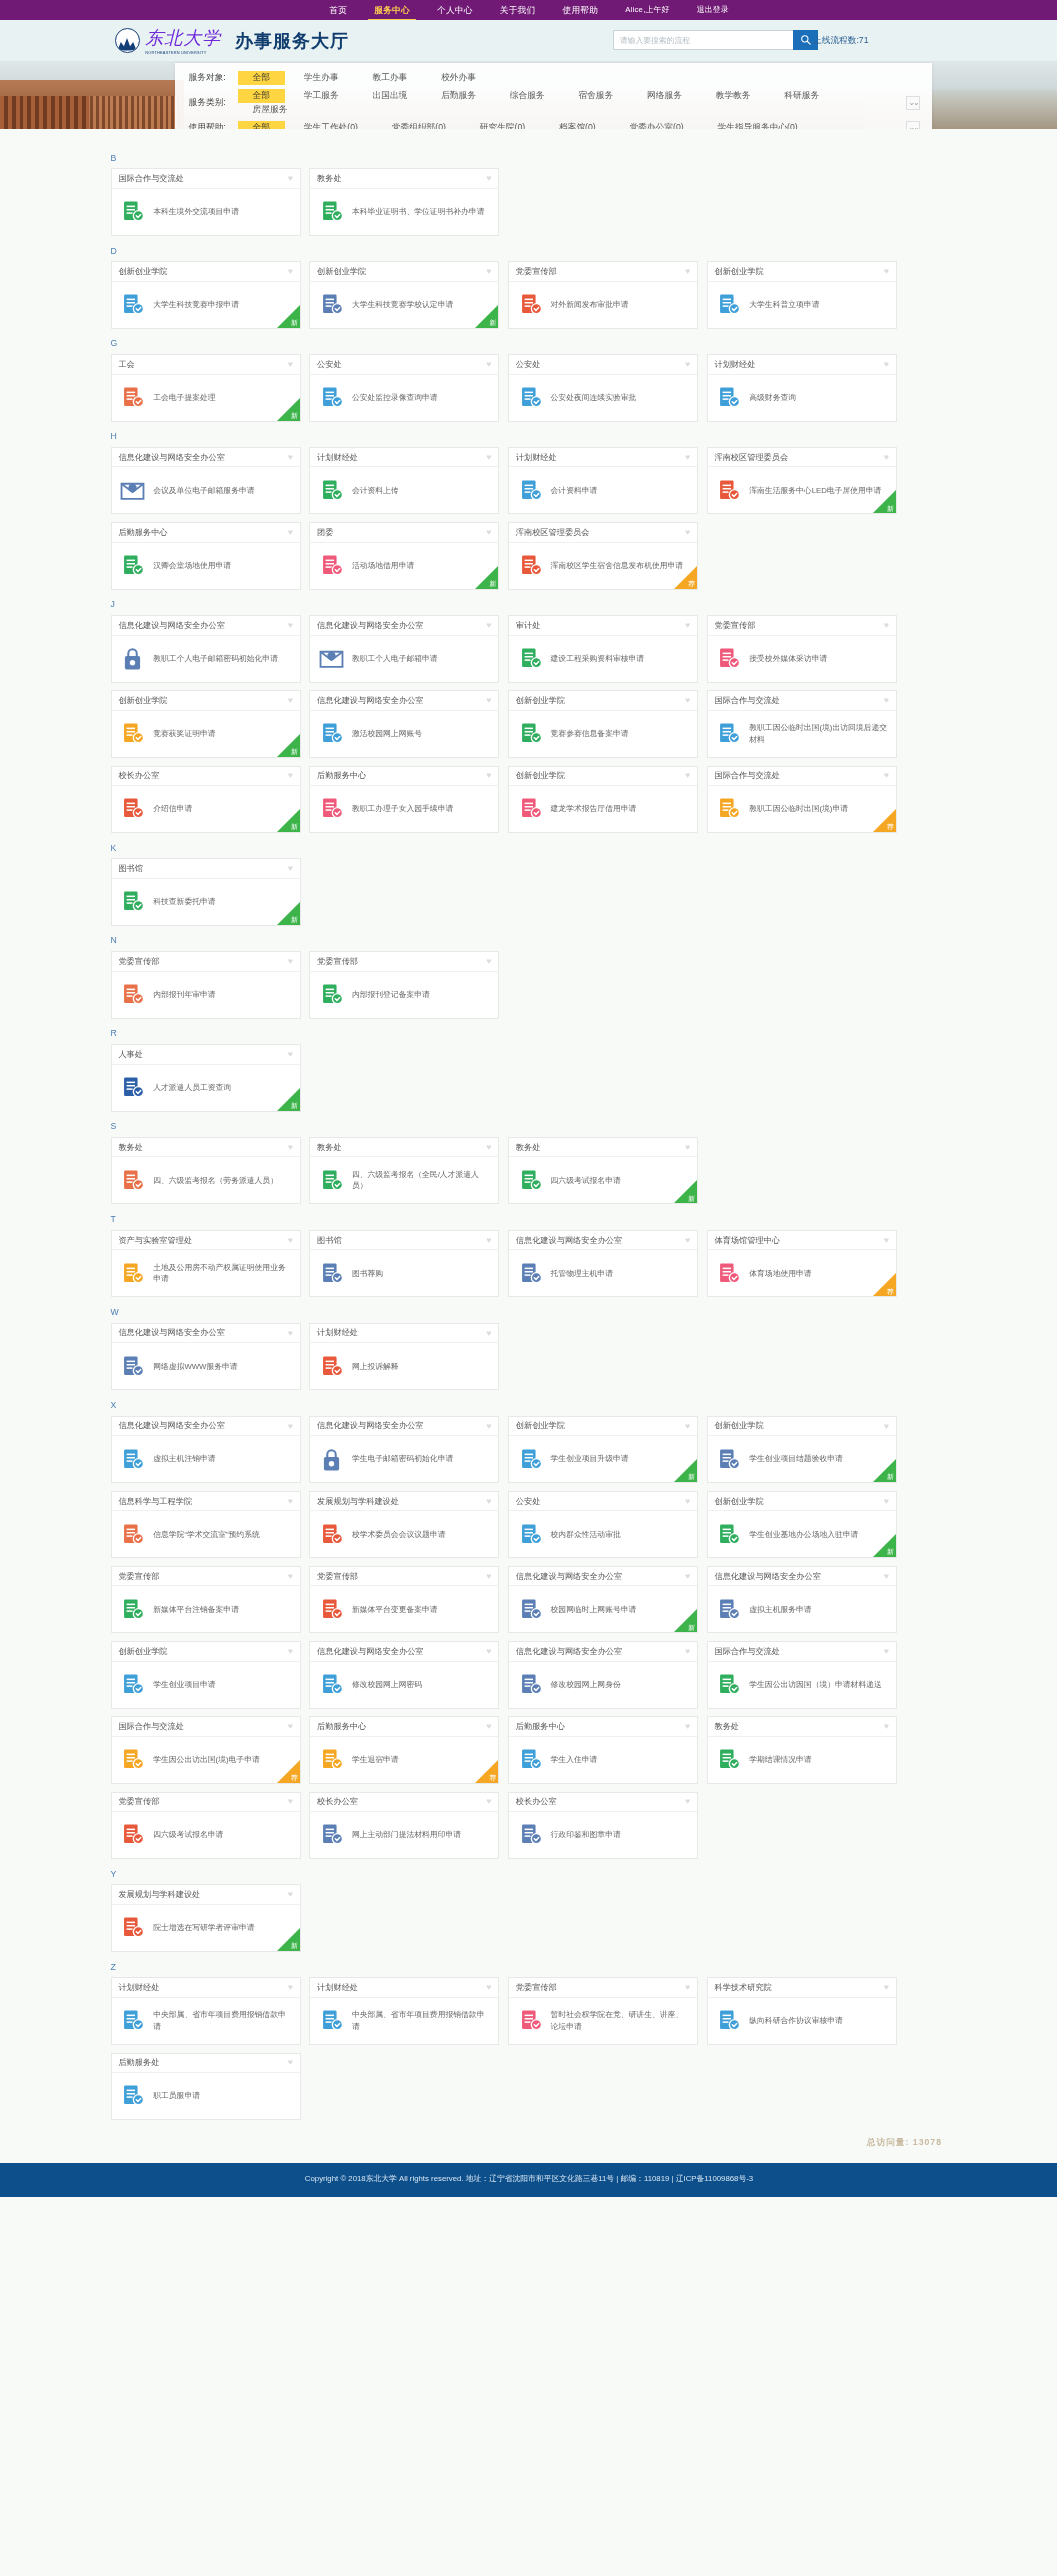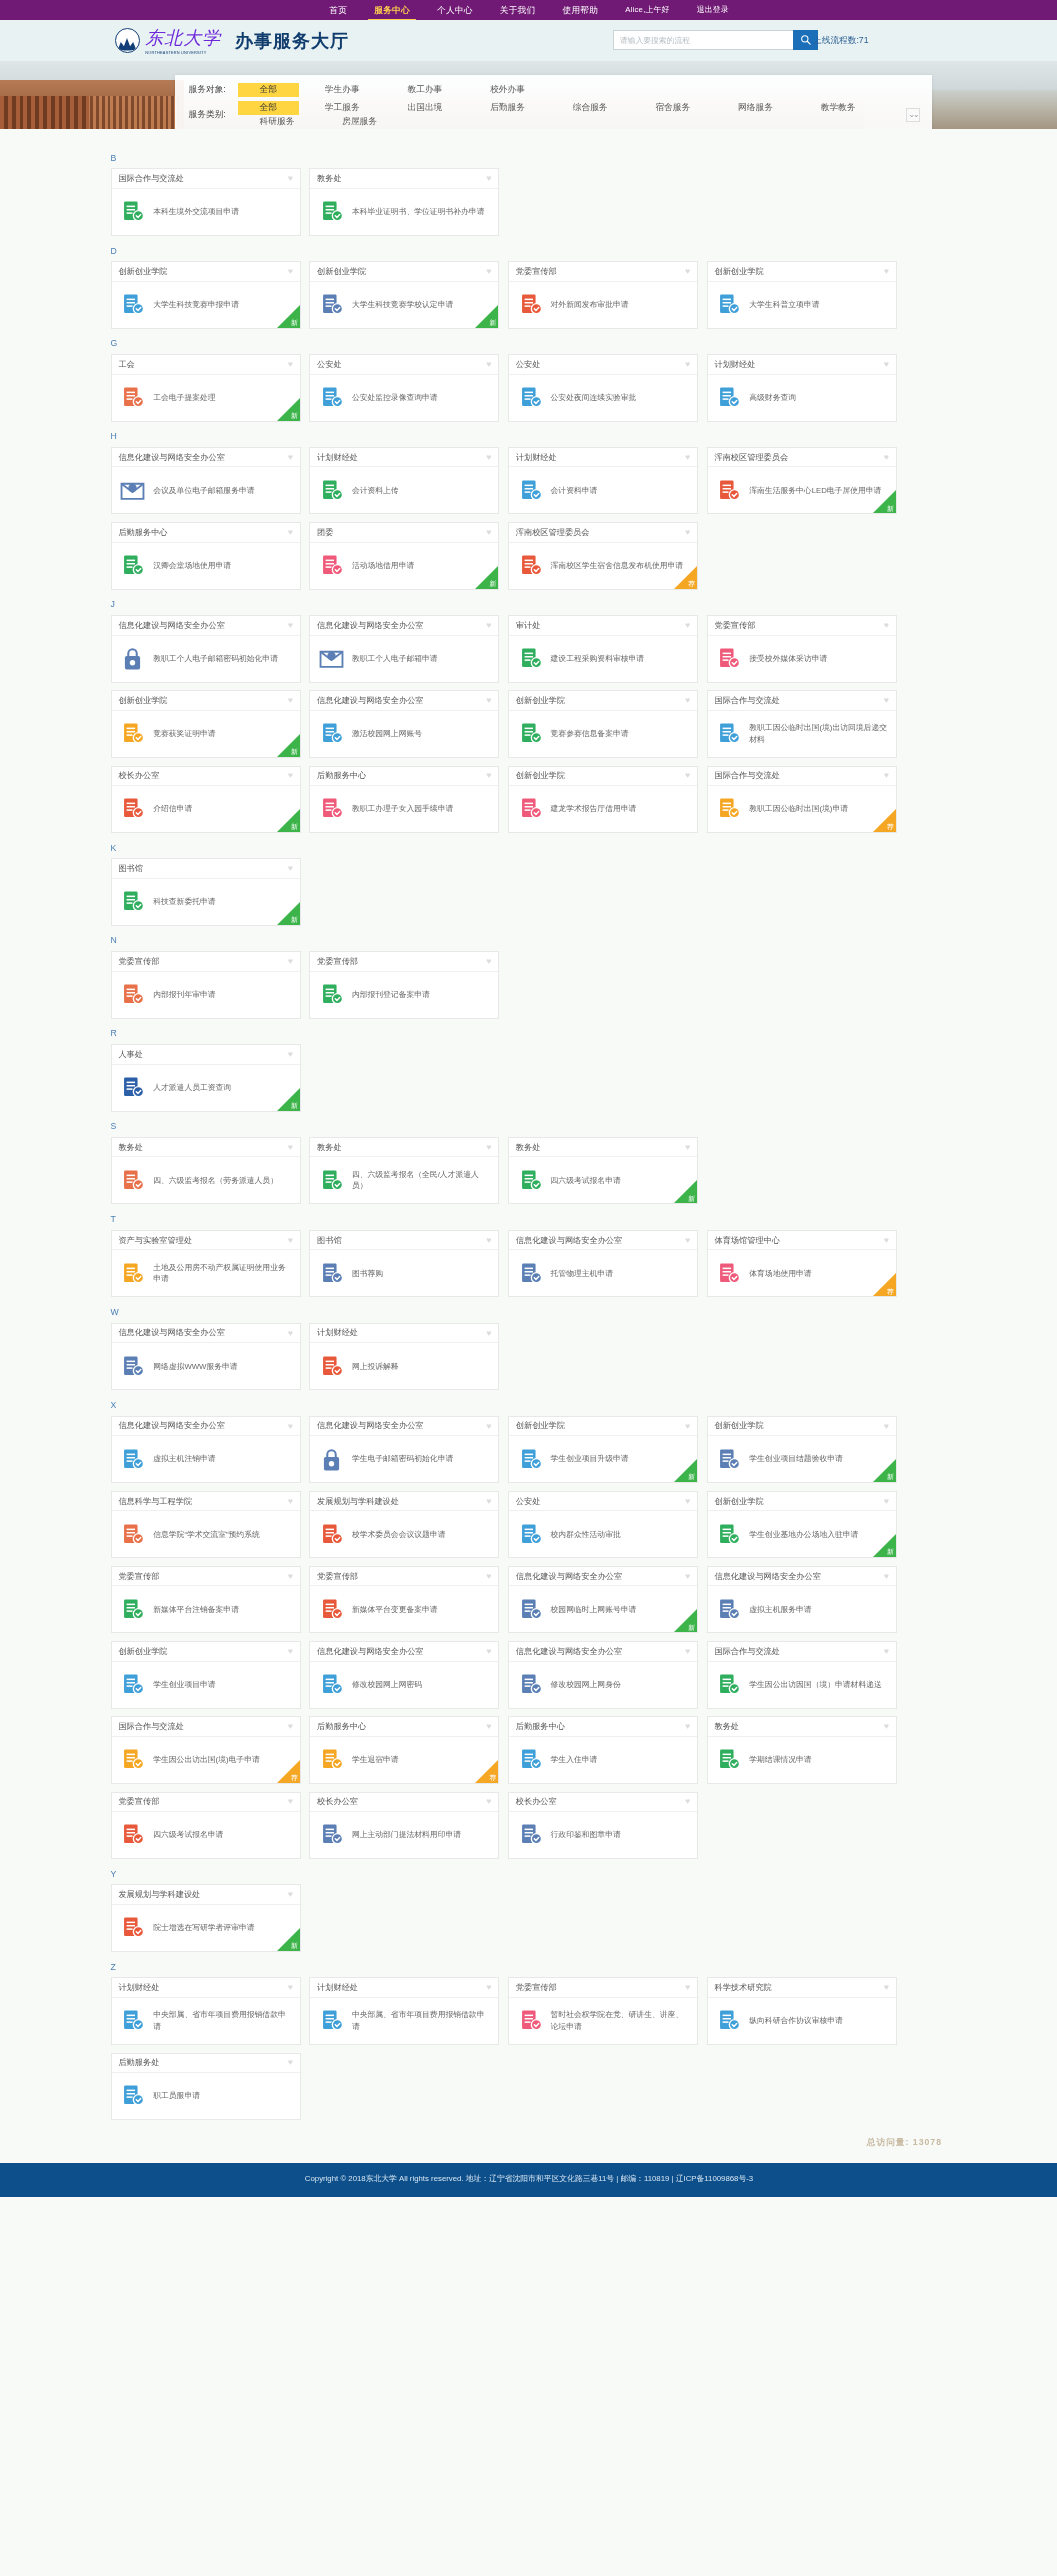--- a/index.html
+++ b/index.html
@@ -102,30 +102,30 @@
   .hero-bldg2 {
     position: absolute; bottom: 0; left: 0; width: 89px; height: 33px;
     background: repeating-linear-gradient(90deg,#a65f38 0 3.9px,#6f3c21 3.9px 7.8px);
   }
   .hero-right {
     position: absolute; right: 0; bottom: 0; width: 194px; height: 39px;
     background: linear-gradient(180deg,#c9cfc9 0%, #a8a193 100%); opacity:.7;
   }
 
   .filter-panel {
-    position: absolute; left: 175px; top: 14px; width: 757px;
+    position: absolute; left: 175px; top: 2px; width: 757px;
     background: rgba(255,255,255,.93);
     padding: 5.8px 11.6px 5.8px 13.6px;
     box-shadow: 0 0 2.9px rgba(0,0,0,.08);
   }
   .filter-row { display: flex; align-items: center; min-height: 16.5px; padding: 1.9px 0; position: relative; }
   .filter-label { width: 49px; font-size: 8.7px; color: #444; flex: none; }
   .filter-opts { display: flex; flex-wrap: wrap; align-items: center; gap: 0; flex: 1; }
   .filter-opt {
-    font-size: 8.7px; color: #555; padding: 1px 22px; margin-right: 3.9px;
+    font-size: 8.7px; color: #555; padding: 1px 15px; margin-right: 3.9px;
     cursor: pointer; white-space: nowrap;
   }
   .filter-opt.active { background: #ffd642; color: #333; font-weight: normal; }
   .filter-more {
     width: 14.6px; height: 14.6px; border: 1px solid #ddd; background: #fafafa;
     display: flex; align-items: center; justify-content: center;
     font-size: 7.8px; color: #999; cursor: pointer; flex: none; margin-left: 3.9px;
   }
 
   
@@ -231,21 +231,21 @@
           <span class="filter-opt">综合服务</span>
           <span class="filter-opt">宿舍服务</span>
           <span class="filter-opt">网络服务</span>
           <span class="filter-opt">教学教务</span>
           <span class="filter-opt">科研服务</span>
           <span class="filter-opt">房屋服务</span>
         </div>
         <div class="filter-more" style="letter-spacing: -1.9px;">⌄⌄</div>
       </div>
       <div class="filter-row">
-        <div class="filter-label">总访问量:</div>
+        <div class="filter-label">使用帮助:</div>
         <div class="filter-opts">
           <span class="filter-opt active">全部</span>
           <span class="filter-opt">学生工作处(0)</span>
           <span class="filter-opt">党委组织部(0)</span>
           <span class="filter-opt">研究生院(0)</span>
           <span class="filter-opt">档案馆(0)</span>
           <span class="filter-opt">党委办公室(0)</span>
           <span class="filter-opt">学生指导服务中心(0)</span>
         </div>
         <div class="filter-more" style="letter-spacing: -1.9px;">⌄⌄</div>

